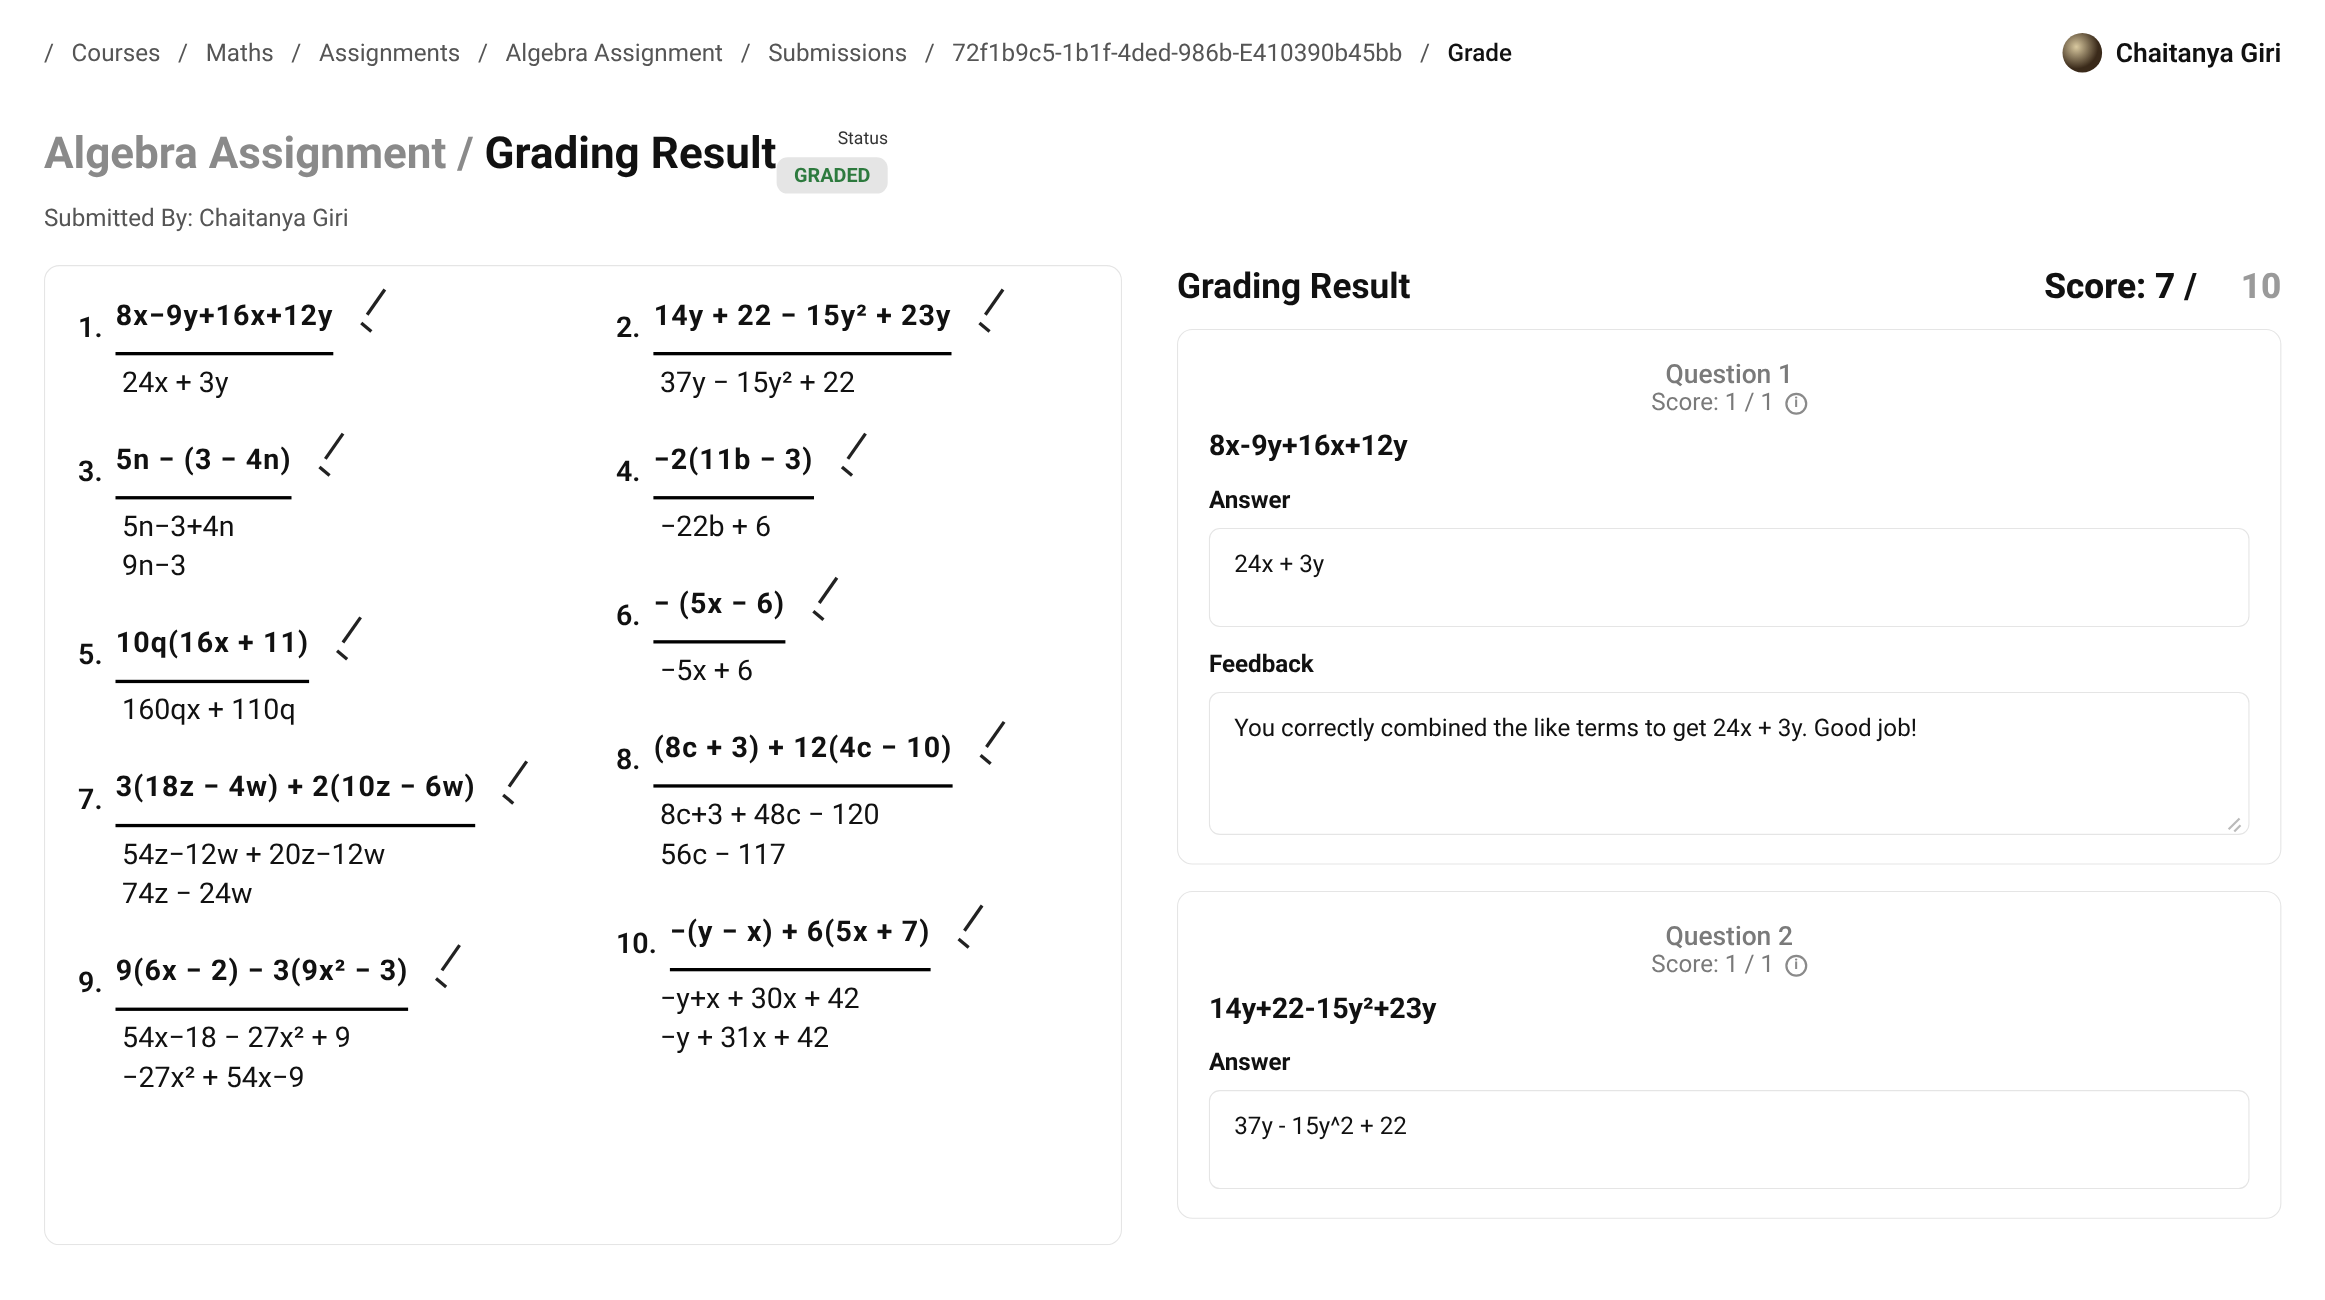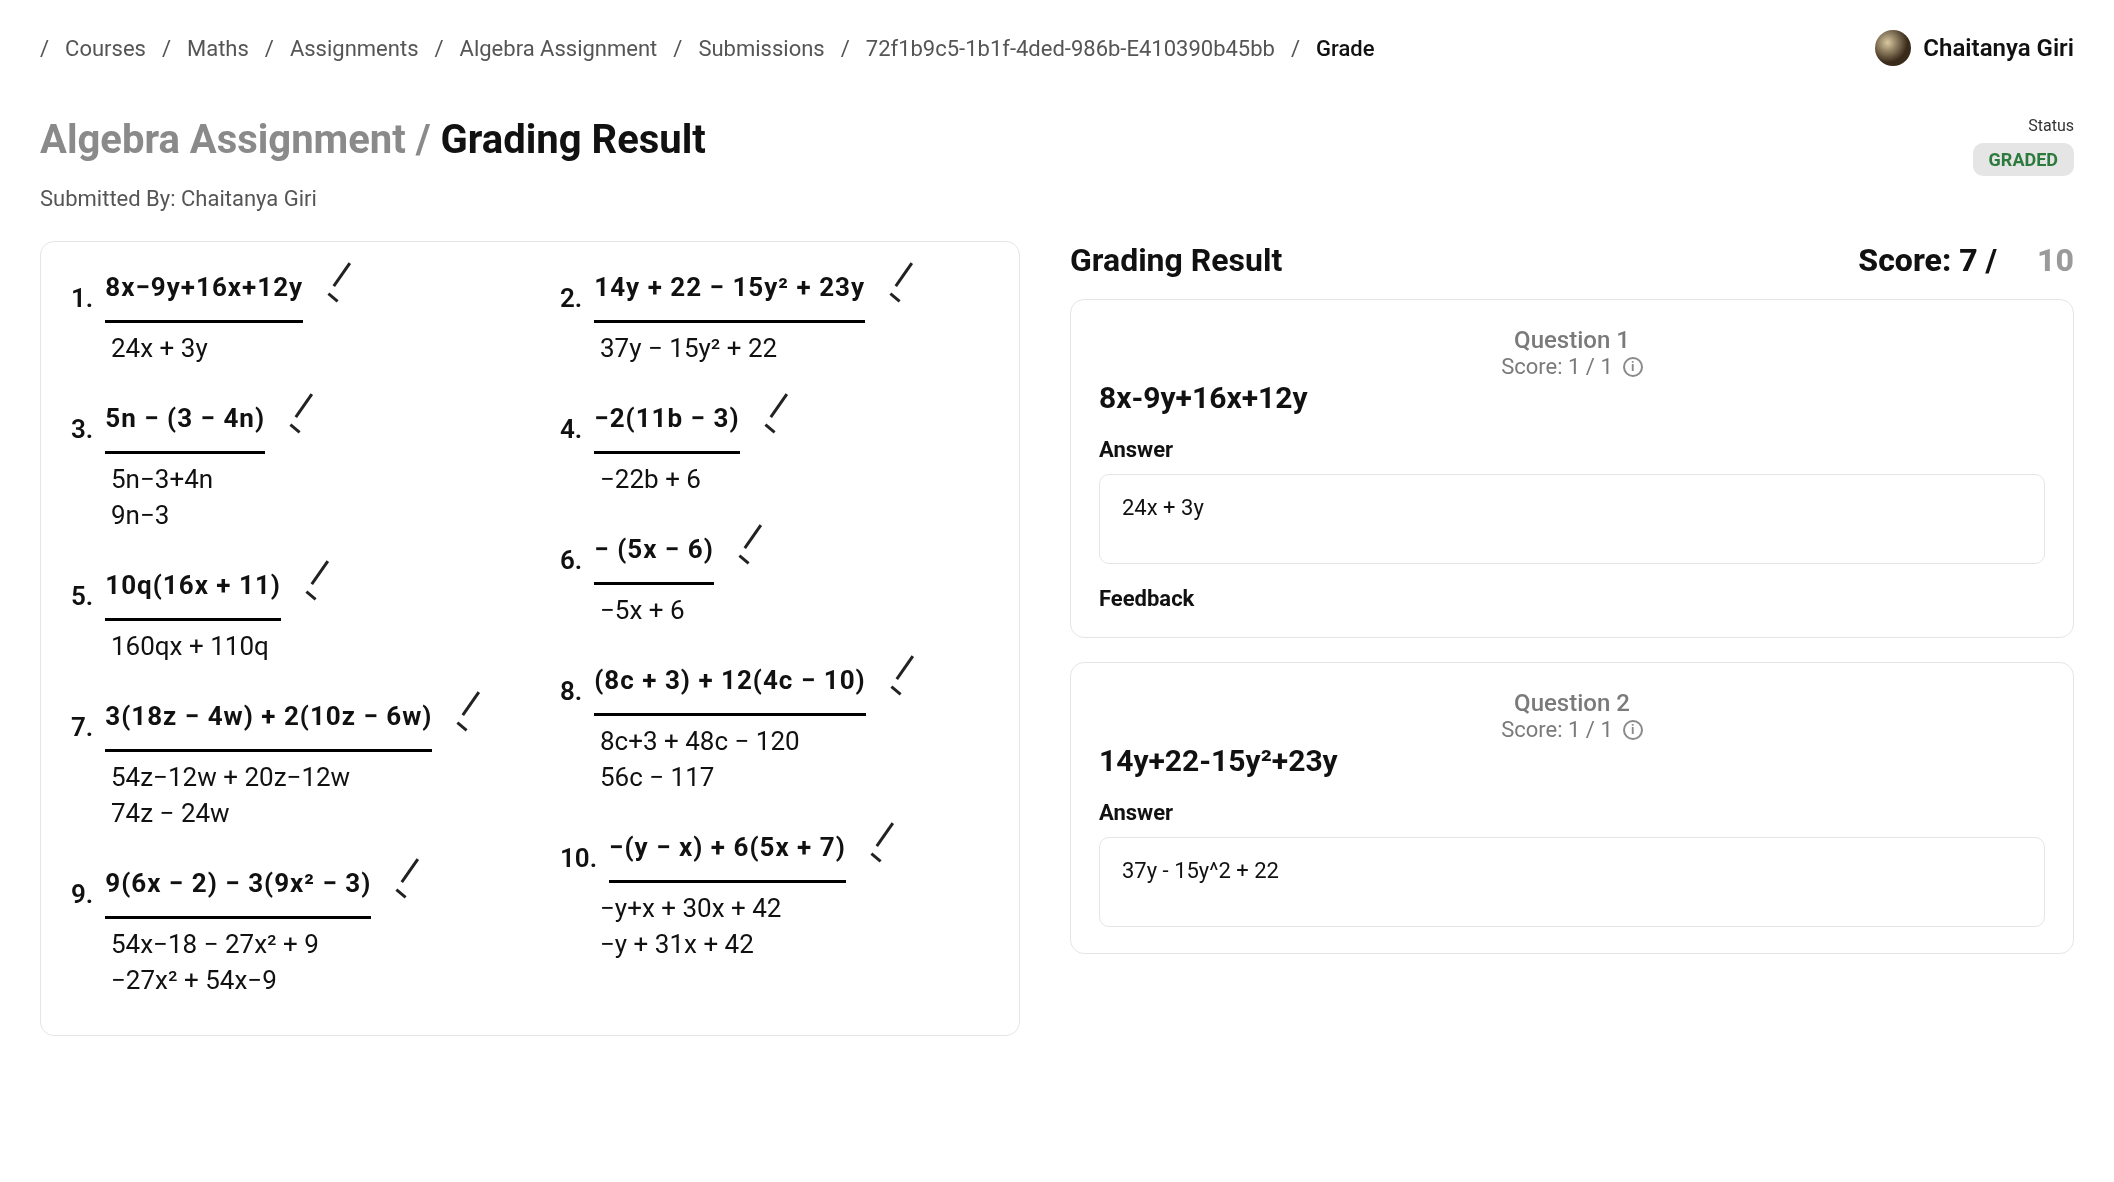--- a/index.html
+++ b/index.html
@@ -3,21 +3,21 @@
 <meta charset="utf-8">
 <style>
 * { margin:0; padding:0; box-sizing:border-box; font-family:-apple-system,BlinkMacSystemFont,'Segoe UI',Roboto,sans-serif; }
 body { background:#fff; color:#111; padding:0 40px; width:2114px; }
 .breadcrumb { display:flex; align-items:center; gap:16px; padding:30px 0 20px; font-size:22px; }
 .breadcrumb .sep { color:#555; }
 .breadcrumb .crumb { color:#555; cursor:pointer; }
 .breadcrumb .crumb.active { color:#111; font-weight:500; }
 .user-box { margin-left:auto; display:flex; align-items:center; gap:12px; font-size:24px; font-weight:600; }
 .avatar { width:36px; height:36px; border-radius:50%; background:radial-gradient(circle at 35% 35%, #d9c9a0 0%, #3a2a1a 60%); }
-.title-row { display:flex; align-items:flex-start; justify-content:space-between; margin-top:30px; }
+.title-row { display:flex; align-items:flex-start; justify-content:flex-start; margin-top:30px; }
 .title-left h1 { font-size:40px; font-weight:700; }
 .title-left h1 .muted { color:#8a8a8a; font-weight:700; }
 .submitted { font-size:22px; color:#555; margin-top:23px; }
 .status-box { text-align:right; }
 .status-label { font-size:16px; color:#333; }
 .status-badge { display:inline-block; margin-top:8px; background:#e5e5e5; color:#2d7a3e; font-weight:700; font-size:18px; padding:6px 16px; border-radius:10px; }
 .content { display:flex; gap:50px; margin-top:30px; }
 .submission-pane { flex:0 0 980px; border:1px solid #e5e5e5; border-radius:14px; padding:30px 30px 40px; background:#fff; }
 .problems { display:flex; gap:60px; }
 .col { flex:1; display:flex; flex-direction:column; gap:40px; }
@@ -32,21 +32,21 @@
 .grading-pane { flex:1; }
 .gr-header { display:flex; justify-content:space-between; align-items:center; margin-bottom:20px; }
 .gr-title { font-size:32px; font-weight:700; }
 .gr-score { font-size:32px; font-weight:800; }
 .gr-score .max { color:#9a9a9a;margin-left:32px; }
 .qcard { border:1px solid #e5e5e5; border-radius:14px; padding:26px 28px; margin-bottom:24px; }
 .qhead { display:flex; justify-content:space-between; align-items:center; color:#7a7a7a;flex-direction:column; }
 .qnum { font-size:24px; font-weight:500; }
 .qscore { font-size:22px; display:flex; align-items:center; gap:10px; }
 .info-icon { width:20px; height:20px; border:2px solid #8a8a8a; border-radius:50%; display:inline-flex; align-items:center; justify-content:center; font-size:13px; color:#8a8a8a; font-weight:700; cursor:pointer; }
-.qprompt { font-size:30px; font-weight:700; color:#111; margin-top:1px; }
+.qprompt { font-size:26px; font-weight:700; color:#111; margin-top:12px; }
 .qlabel { font-size:22px; font-weight:700; margin-top:22px; }
 .qbox { border:1px solid #e5e5e5; border-radius:10px; padding:20px 22px; margin-top:12px; font-size:22px; min-height:90px; position:relative; }
 .qbox.feedback { min-height:130px; }
 .resize-handle { position:absolute; right:6px; bottom:4px; width:16px; height:16px; opacity:.5; }
 .resize-handle::before, .resize-handle::after { content:''; position:absolute; background:#777; height:2px; transform:rotate(-45deg); }
 .resize-handle::before { width:14px; right:0; bottom:4px; }
 .resize-handle::after { width:8px; right:0; bottom:0; }
 </style>
 </head>
 <body>
@@ -215,20 +215,24 @@
         <span class="qnum">Question 1</span>
         <span class="qscore">
           <span>Score: 1 / 1</span>
           <span class="info-icon">i</span>
         </span>
       </div>
       <div class="qprompt">8x-9y+16x+12y</div>
       <div class="qlabel">Answer</div>
       <div class="qbox">24x + 3y</div>
       <div class="qlabel">Feedback</div>
+      <div class="qbox feedback">
+        <span>You correctly combined the like terms to get 24x + 3y. Good job!</span>
+        <span class="resize-handle"></span>
+      </div>
     </div>
 
     <div class="qcard">
       <div class="qhead">
         <span class="qnum">Question 2</span>
         <span class="qscore">
           <span>Score: 1 / 1</span>
           <span class="info-icon">i</span>
         </span>
       </div>

